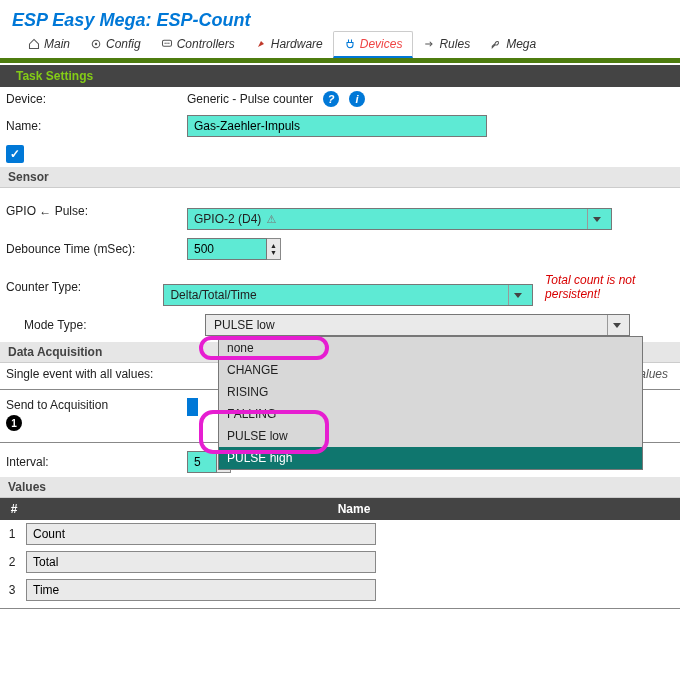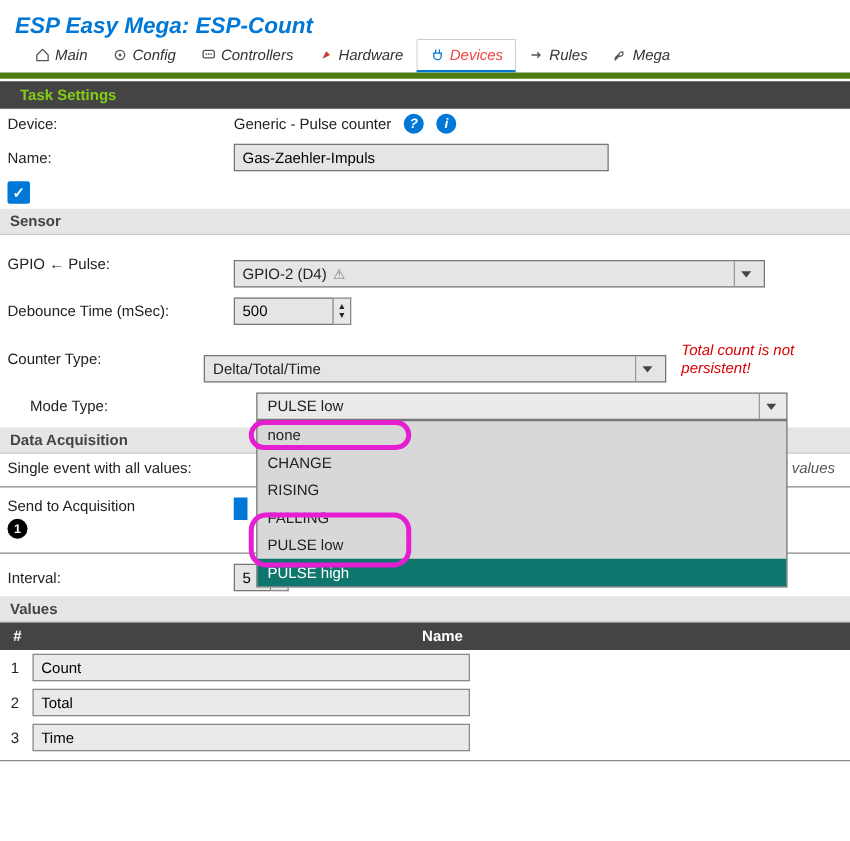--- a/index.html
+++ b/index.html
@@ -70,21 +70,21 @@
     align-items: center;
     padding: 4px 6px;
     gap: 6px;
   }
   .form-row .label {
     width: 175px;
     font-size: 12px;
   }
   .text-input, .select, .num-input {
     border: 1px solid #777;
-    background: #e5e5e5;
+    background: #5eead4;
     font-size: 12px;
     padding: 3px 6px;
     height: 22px;
   }
   .text-input { width: 300px; }
   .select { width: 290px; appearance: none; display:flex; align-items:center; justify-content:space-between; }
   .select-wide { width: 425px; margin-top: 16px; }
   .num-input { width: 80px; }
   .checkbox {
     width: 18px; height: 18px;
@@ -115,21 +115,21 @@
     padding: 0 4px 0 8px;
     font-size:12px;
   }
   .mode-caret-box {
     width: 18px; height: 20px;
     border-left: 1px solid #999;
     display:flex; align-items:center; justify-content:center;
   }
   .mode-list {
     position: absolute;
-    left: 0; top: 22px;
+    left: 13px; top: 22px;
     width: 425px;
     background: #d8d8d8;
     border: 1px solid #777;
     z-index: 10;
   }
   .mode-list .opt {
     padding: 4px 8px;
     font-size: 12px;
     cursor: pointer;
   }

